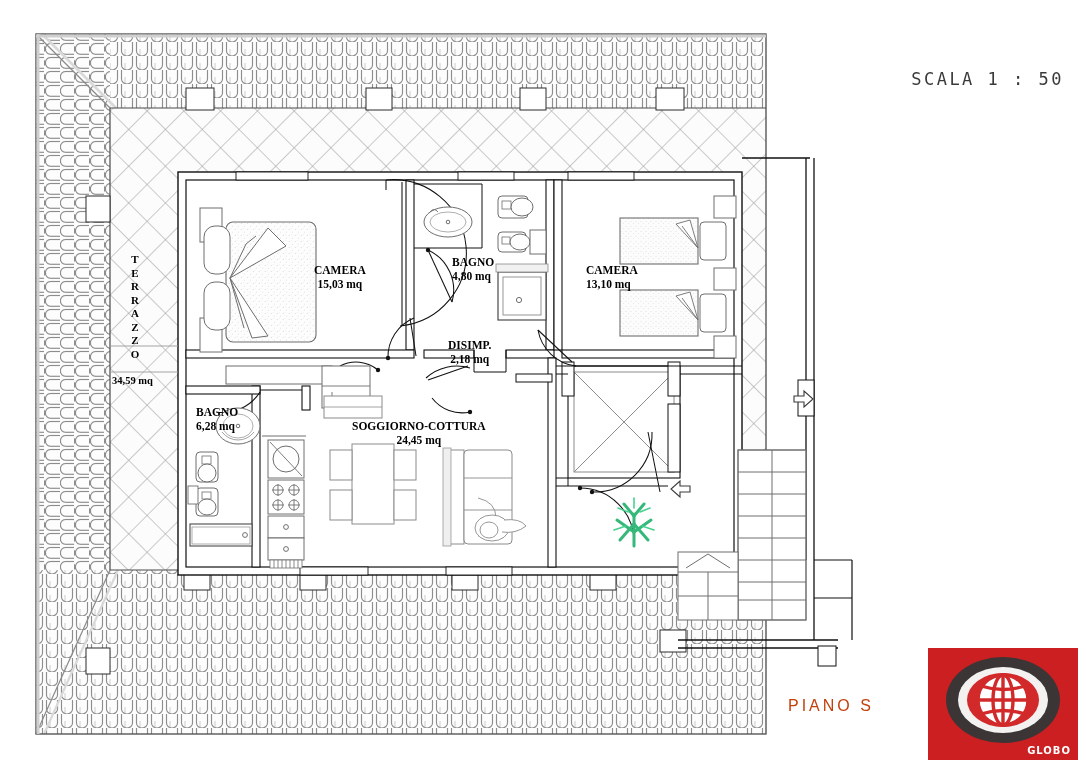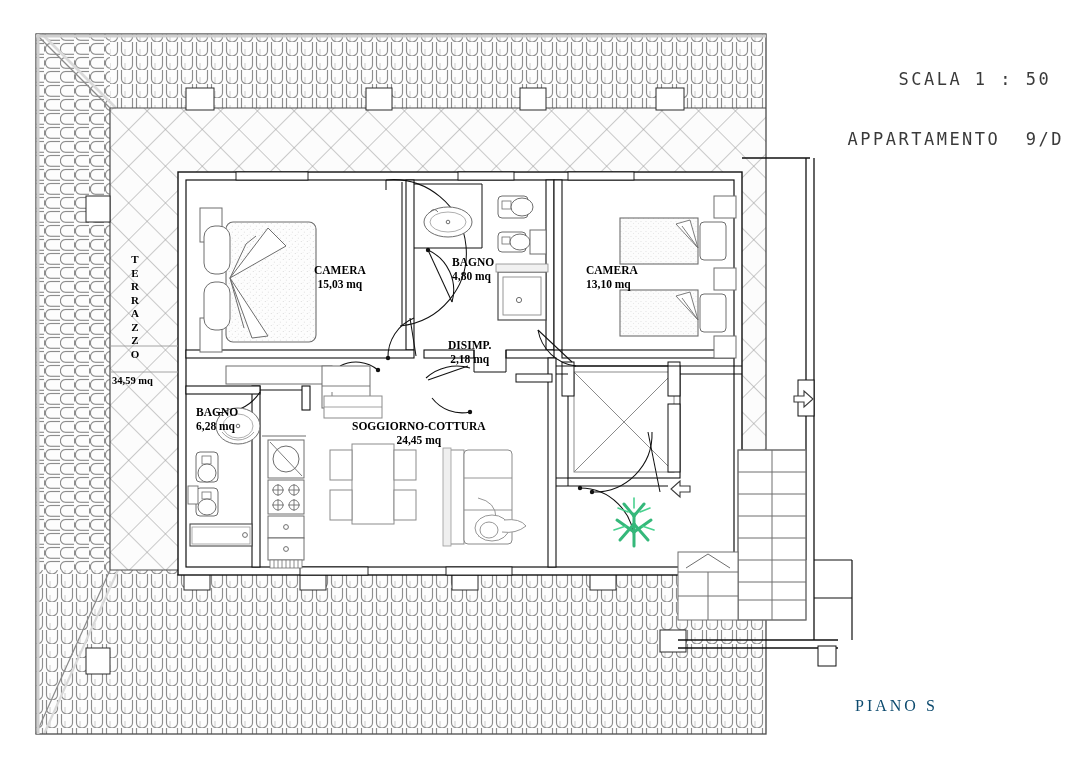--- a/index.html
+++ b/index.html
@@ -8,22 +8,22 @@
        font-family:"Liberation Serif",serif;color:#111;}
 
   #plan{position:absolute;left:0;top:0;width:1086px;height:768px;}
 
   
   .titleblock{position:absolute;right:22px;top:34px;text-align:left;
       font-family:"DejaVu Sans Mono",monospace;font-size:17px;color:#3a3a3a;
       letter-spacing:2.5px;line-height:30px;white-space:pre;}
   .titleblock .row2{display:block;}
 
-  .pianotxt{position:absolute;left:855px;top:697px;
-      font-family:Liberation Serif, serif;font-size:16px;color:#0c4a6e;
+  .pianotxt{position:absolute;left:788px;top:697px;
+      font-family:Liberation Sans, sans-serif;font-size:16px;color:#c2410c;
       letter-spacing:3px;white-space:pre;}
 
   
   .logo{position:absolute;left:928px;top:648px;width:150px;height:112px;
         background:#cc1f22;overflow:hidden;}
   .logo .glyph{position:absolute;left:50%;top:46%;transform:translate(-50%,-50%);}
   .logo .lbl{position:absolute;right:7px;bottom:4px;color:#ffffff;
      font-family:"DejaVu Sans",sans-serif;font-size:10px;font-weight:bold;letter-spacing:1px;}
 
   
@@ -411,25 +411,41 @@
     </g>
 
     <g stroke="#9a9a9a" stroke-width="0.9" fill="none">
       <line x1="110" y1="346" x2="178" y2="346"></line>
       <line x1="110" y1="372" x2="178" y2="372"></line>
     </g>
   </svg>
 
   <div class="titleblock">
     <span>SCALA 1 : 50</span>
-    <span class="row2">APPARTAMENTO  9/D</span>
   </div>
 
   <div class="pianotxt">PIANO S</div>
 
+  <div class="logo">
+    <svg class="glyph" width="120" height="92" viewBox="0 0 120 92">
+      <ellipse cx="60" cy="46" rx="57" ry="43" fill="#3b3536"></ellipse>
+      <ellipse cx="60" cy="46" rx="45" ry="33" fill="#f4f1f1"></ellipse>
+      <ellipse cx="60" cy="46" rx="36" ry="27" fill="#d22a2a"></ellipse>
+      <ellipse cx="60" cy="46" rx="25" ry="25" fill="#ffffff"></ellipse>
+      <g stroke="#d22a2a" stroke-width="3.4" fill="none">
+        <circle cx="60" cy="46" r="25"></circle>
+        <ellipse cx="60" cy="46" rx="10" ry="25"></ellipse>
+        <line x1="35" y1="46" x2="85" y2="46"></line>
+        <path d="M38 32 q22 7 44 0"></path>
+        <path d="M38 60 q22 -7 44 0"></path>
+        <line x1="60" y1="21" x2="60" y2="71"></line>
+      </g>
+    </svg>
+    <div class="lbl">GLOBO</div>
+  </div>
 
   <div class="rl ctr" style="left:314px;top:263px;">
     <span class="nm">CAMERA</span>
     <span class="ar">15,03 mq</span>
   </div>
 
   <div class="rl" style="left:452px;top:255px;">
     <span class="nm">BAGNO</span>
     <span class="ar">4,80 mq</span>
   </div>

